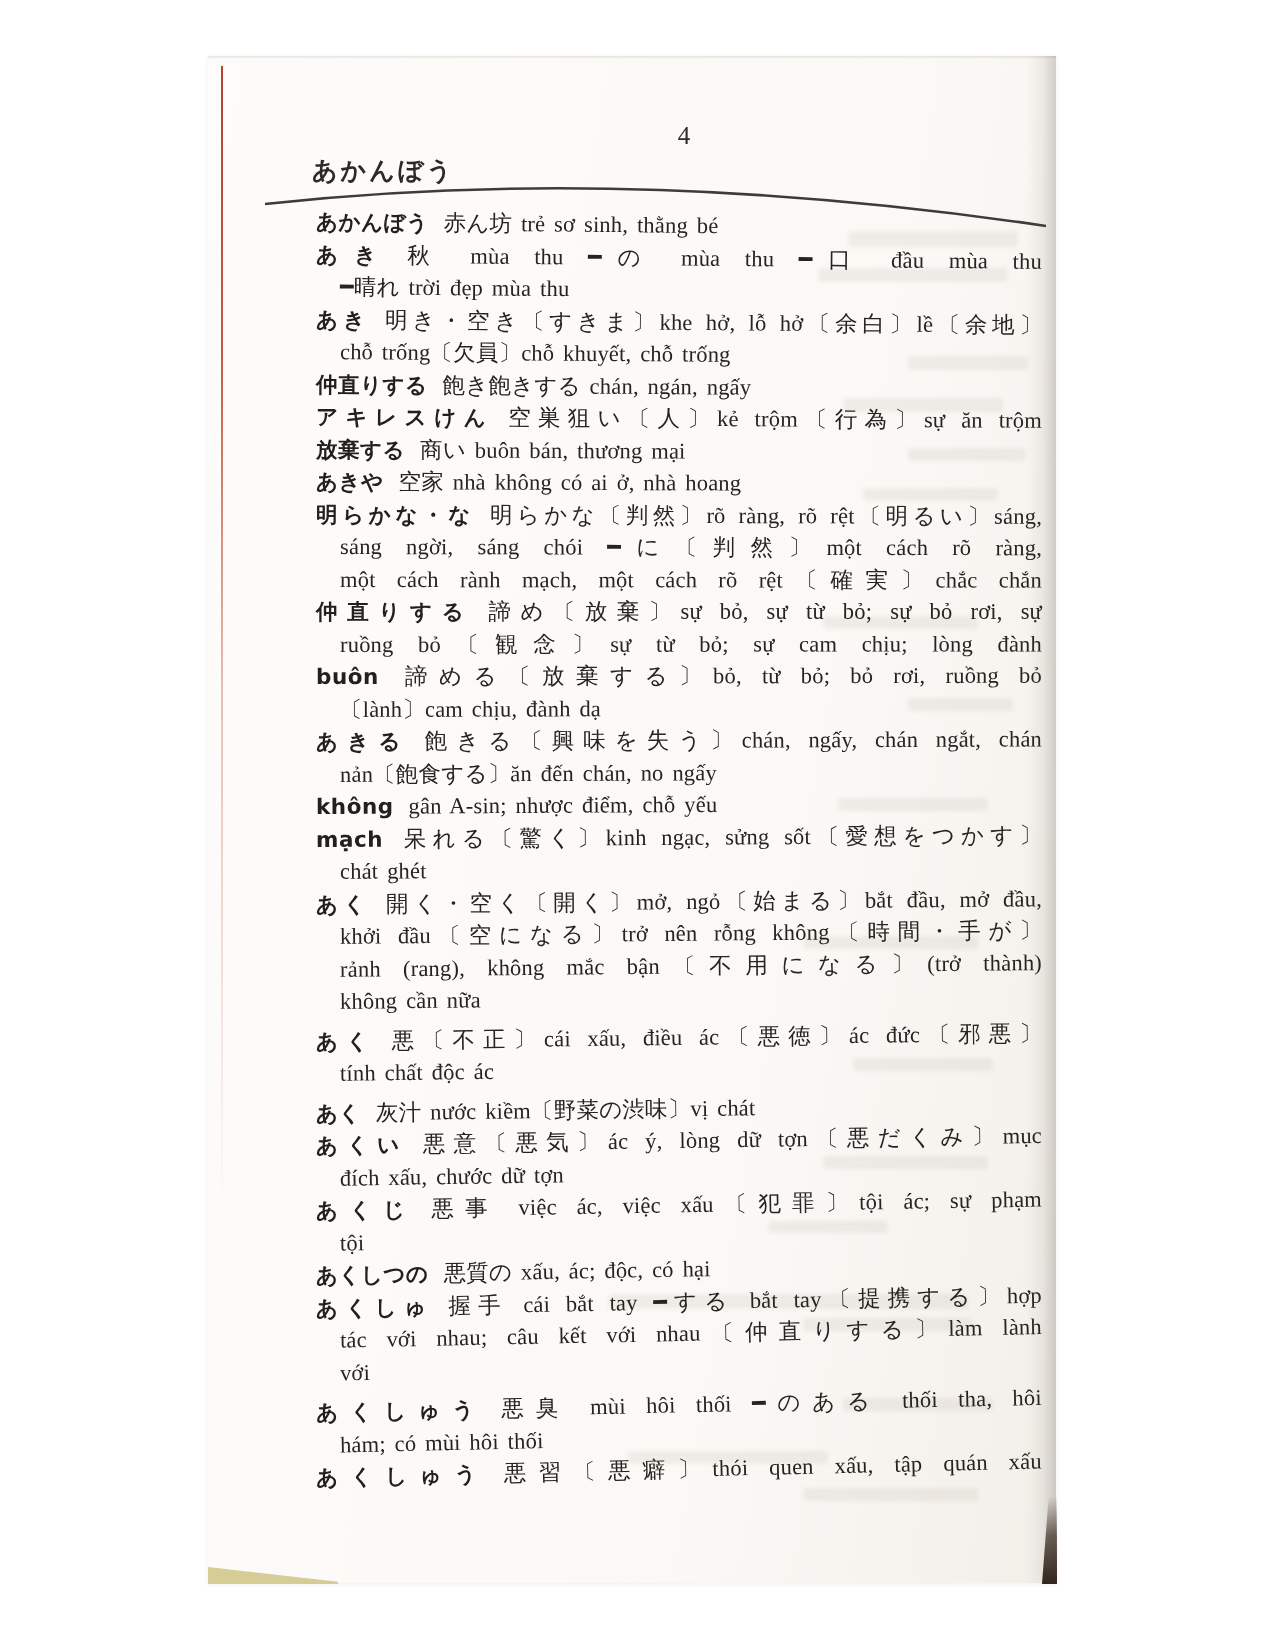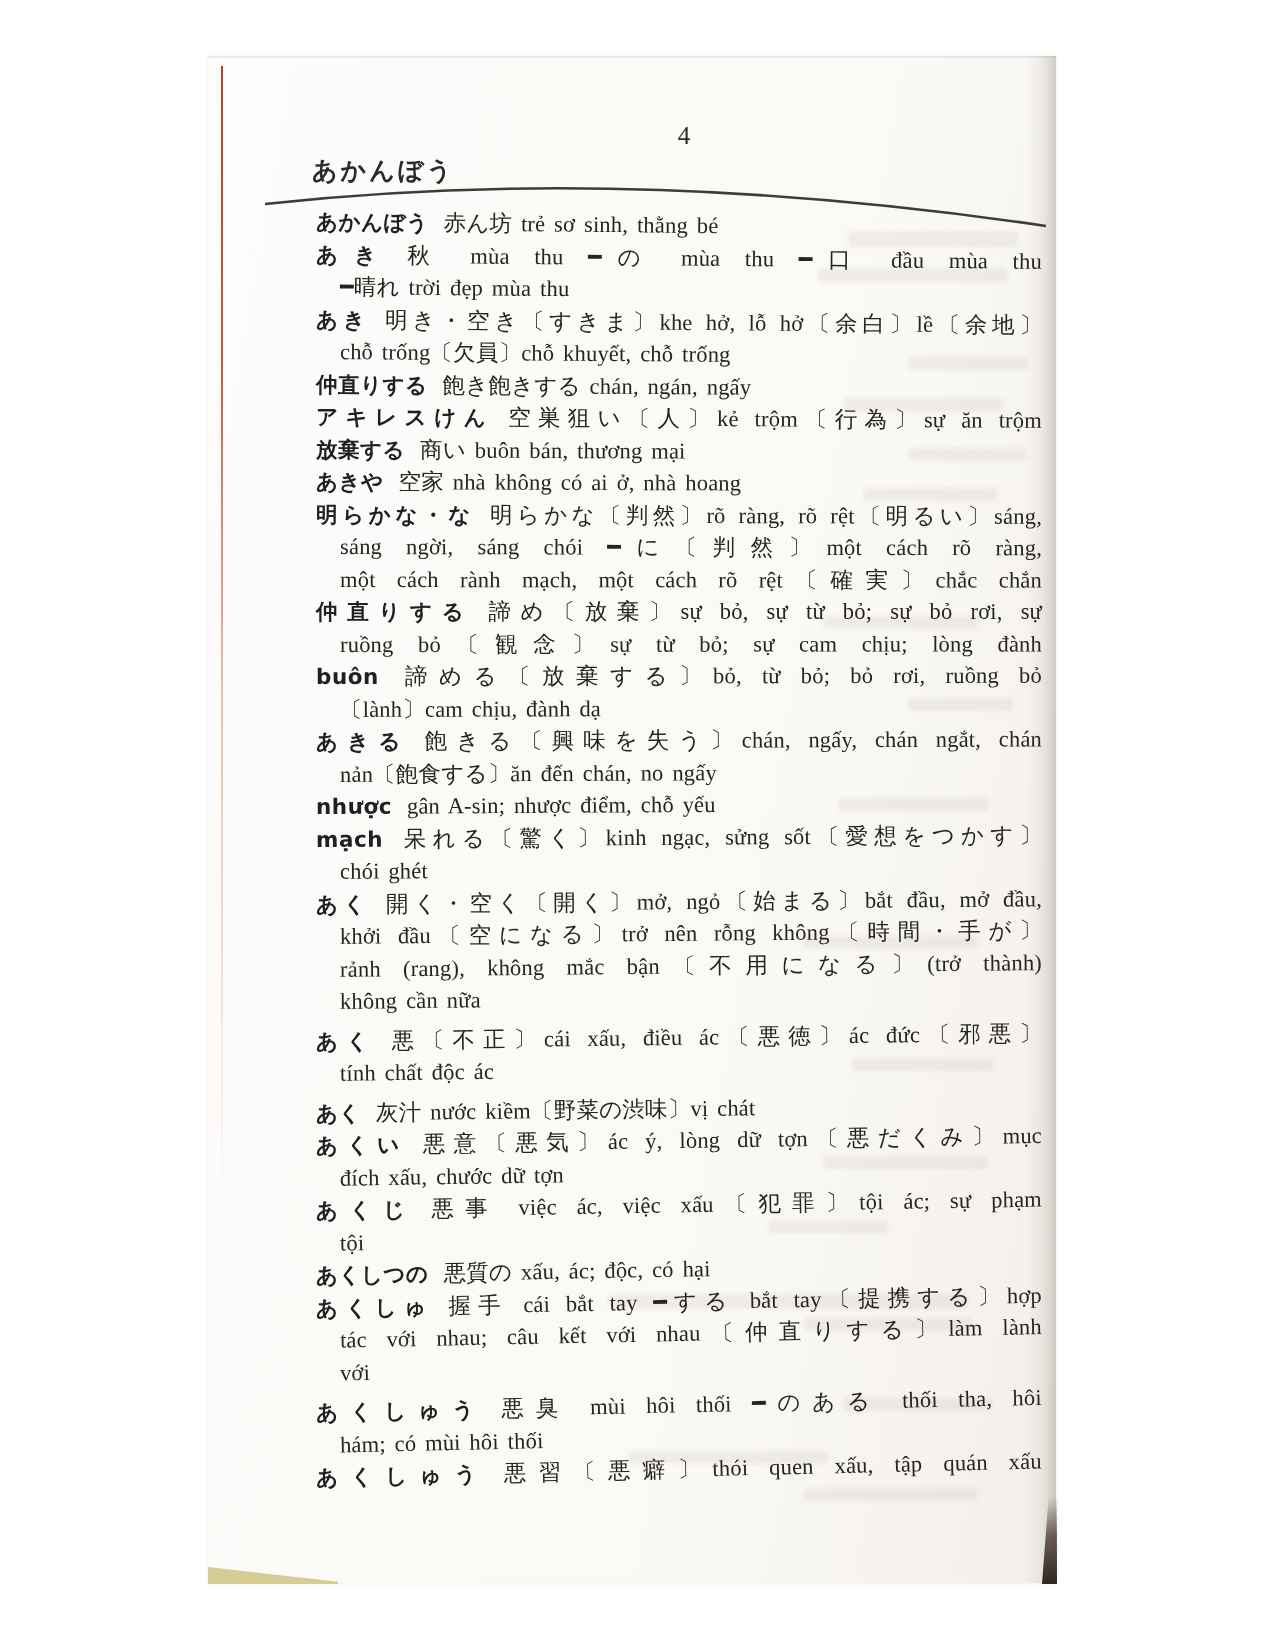--- a/index.html
+++ b/index.html
@@ -113,23 +113,23 @@
         <div class="line" style="transform: rotate(0.2deg);"><span class="hw">あきや</span><span class="bd">空家 nhà không có ai ở, nhà hoang</span></div>
         <div class="line just" style="transform: rotate(0.15deg);"><span class="hw">明らかな・な</span><span class="bd">明らかな〔判然〕rõ ràng, rõ rệt〔明るい〕sáng,</span></div>
         <div class="line just cont" style="transform: rotate(0.1deg);"><span class="bd">sáng ngời, sáng chói ━に〔判然〕một cách rõ ràng,</span></div>
         <div class="line just cont" style="transform: rotate(0.05deg);"><span class="bd">một cách rành mạch, một cách rõ rệt〔確実〕chắc chắn</span></div>
         <div class="line just" style="transform: rotate(0deg);"><span class="hw">仲直りする</span><span class="bd">諦め〔放棄〕sự bỏ, sự từ bỏ; sự bỏ rơi, sự</span></div>
         <div class="line just cont" style="transform: rotate(-0.05deg);"><span class="bd">ruồng bỏ〔観念〕sự từ bỏ; sự cam chịu; lòng đành</span></div>
         <div class="line just" style="transform: rotate(-0.1deg);"><span class="hw">buôn</span><span class="bd">諦める〔放棄する〕bỏ, từ bỏ; bỏ rơi, ruồng bỏ</span></div>
         <div class="line cont" style="transform: rotate(-0.15deg);"><span class="bd">〔lành〕cam chịu, đành dạ</span></div>
         <div class="line just" style="transform: rotate(-0.2deg);"><span class="hw">あきる</span><span class="bd">飽きる〔興味を失う〕chán, ngấy, chán ngắt, chán</span></div>
         <div class="line cont" style="transform: rotate(-0.25deg);"><span class="bd">nản〔飽食する〕ăn đến chán, no ngấy</span></div>
-        <div class="line" style="transform: rotate(-0.3deg);"><span class="hw">nhược</span><span class="bd">gân A-sin; nhược điểm, chỗ yếu</span></div>
+        <div class="line" style="transform: rotate(-0.3deg);"><span class="hw">không</span><span class="bd">gân A-sin; nhược điểm, chỗ yếu</span></div>
         <div class="line just" style="transform: rotate(-0.35deg);"><span class="hw">mạch</span><span class="bd">呆れる〔驚く〕kinh ngạc, sửng sốt〔愛想をつかす〕</span></div>
-        <div class="line cont" style="transform: rotate(-0.4deg);"><span class="bd">chói ghét</span></div>
+        <div class="line cont" style="transform: rotate(-0.4deg);"><span class="bd">chát ghét</span></div>
         <div class="line just" style="transform: rotate(-0.45deg);"><span class="hw">あく</span><span class="bd">開く・空く〔開く〕mở, ngỏ〔始まる〕bắt đầu, mở đầu,</span></div>
         <div class="line just cont" style="transform: rotate(-0.5deg);"><span class="bd">khởi đầu〔空になる〕trở nên rỗng không〔時間・手が〕</span></div>
         <div class="line just cont" style="transform: rotate(-0.55deg);"><span class="bd">rảnh (rang), không mắc bận〔不用になる〕(trở thành)</span></div>
         <div class="line cont" style="transform: rotate(-0.6deg);"><span class="bd">không cần nữa</span></div>
         <div class="line just" style="margin-top: 7px; transform: rotate(-0.65deg);"><span class="hw">あく</span><span class="bd">悪〔不正〕cái xấu, điều ác〔悪徳〕ác đức〔邪悪〕</span></div>
         <div class="line cont" style="transform: rotate(-0.7deg);"><span class="bd">tính chất độc ác</span></div>
         <div class="line" style="margin-top: 7px; transform: rotate(-0.75deg);"><span class="hw">あく</span><span class="bd">灰汁 nước kiềm〔野菜の渋味〕vị chát</span></div>
         <div class="line just" style="transform: rotate(-0.8deg);"><span class="hw">あくい</span><span class="bd">悪意〔悪気〕ác ý, lòng dữ tợn〔悪だくみ〕mục</span></div>
         <div class="line cont" style="transform: rotate(-0.85deg);"><span class="bd">đích xấu, chước dữ tợn</span></div>
         <div class="line just" style="transform: rotate(-0.9deg);"><span class="hw">あくじ</span><span class="bd">悪事 việc ác, việc xấu〔犯罪〕tội ác; sự phạm</span></div>

